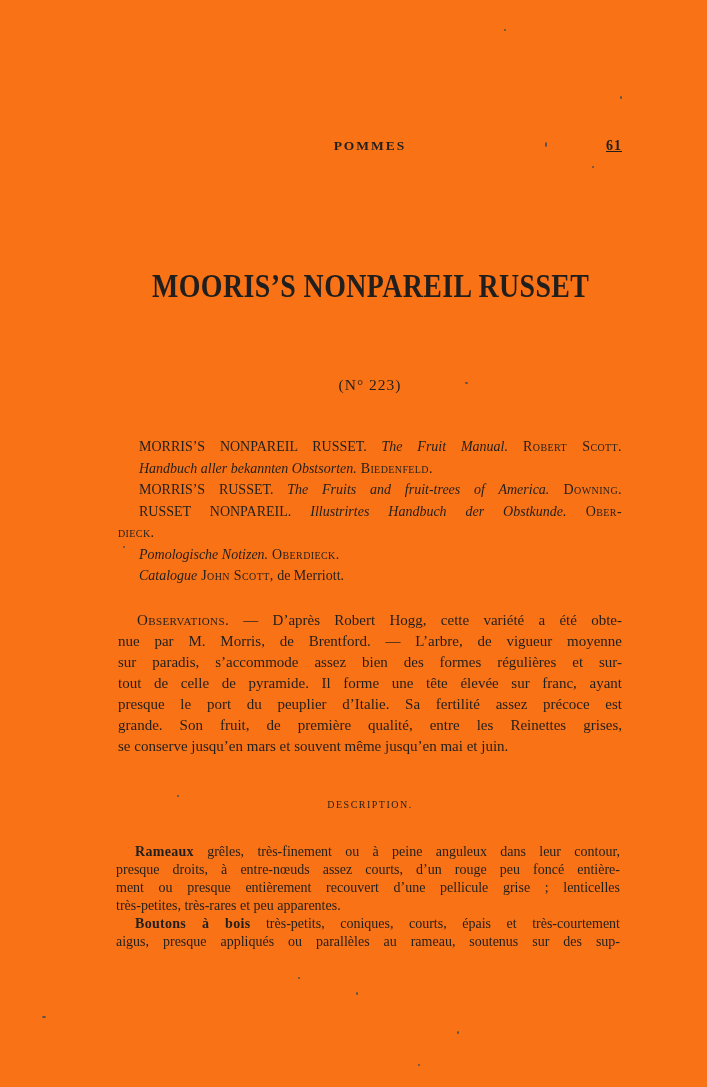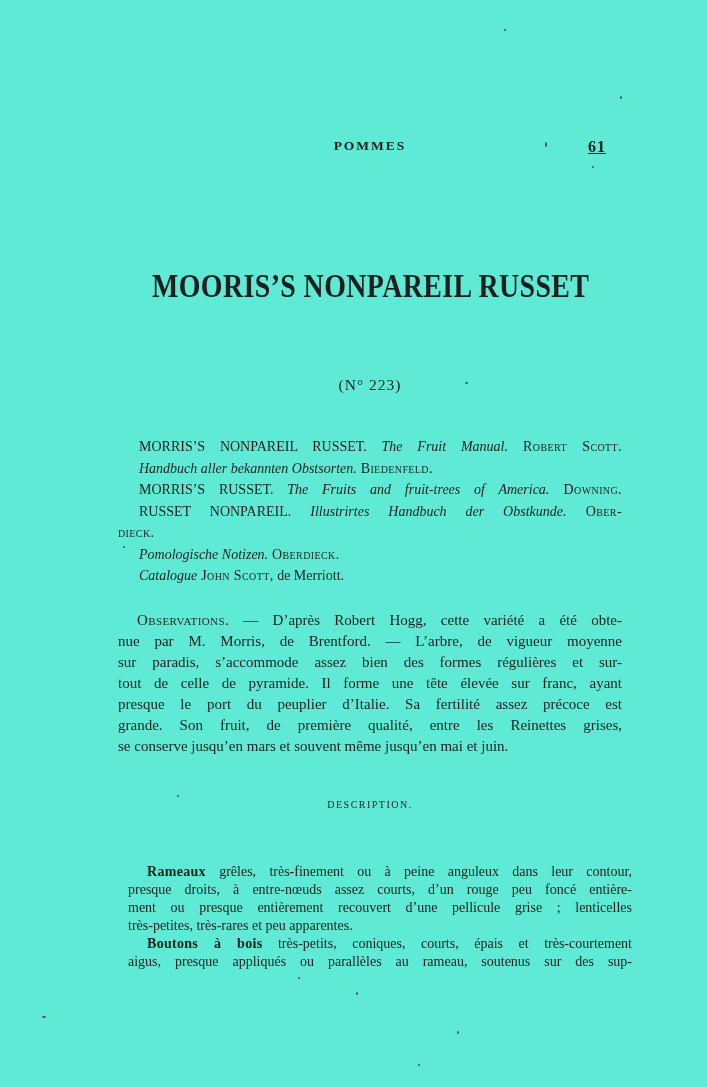--- a/index.html
+++ b/index.html
@@ -1,35 +1,35 @@
 <!DOCTYPE html>
 <html><head>
 <meta charset="utf-8">
 <style>
   html,body { margin:0; padding:0; background:#ffffff; }
   .page {
     position:relative;
     width:707px; height:1087px;
-    background:#5eead4;
+    background:#f97316;
     color:#211f1d;
     font-family:"Liberation Serif","DejaVu Serif",serif;
     overflow:hidden;
   }
   
   .running-head {
     position:absolute; top:138px; left:118px; width:504px; height:20px;
     font-size:13.5px;
   }
   .head-title {
     display:block; text-align:center;
     font-weight:700; letter-spacing:2px;
   }
   .page-num {
-    position:absolute; right:16px; top:0;
-    font-weight:700; font-size:16px; letter-spacing:1px;text-decoration:underline;
+    position:absolute; right:0; top:0;
+    font-weight:700; font-size:14px; letter-spacing:1px;text-decoration:underline;
   }
   
   .title {
     position:absolute; top:250px; left:0; width:707px; margin:17px;
     text-align:center; font-weight:700; font-size:34px;
     letter-spacing:0.5px; white-space:nowrap;
   }
   .title .squeeze { display:inline-block; transform:scaleX(0.82); transform-origin:center; }
   
   .number {
@@ -53,22 +53,22 @@
   }
   .jline { text-align:justify; text-align-last:justify; }
   .jline.endpara { text-align-last:left; }
   .first { padding-left:19px; }
   
   .desc-head {
     position:absolute; top:799px; left:118px; width:504px; margin:0;
     text-align:center; font-size:10px; font-weight:400; letter-spacing:1.5px;
   }
   .desc {
-    position:absolute; top:843px; left:128px; width:504px;
-    font-size:14px; line-height:17.9px;margin-top:20px;
+    position:absolute; top:843px; left:116px; width:504px;
+    font-size:14px; line-height:17.9px;
   }
   .desc .lead { font-weight:700; letter-spacing:0.3px; }
   
   .speck { position:absolute; background:#55504a; border-radius:50%; }
 </style>
 </head>
 <body>
 
 <div class="page">
 

